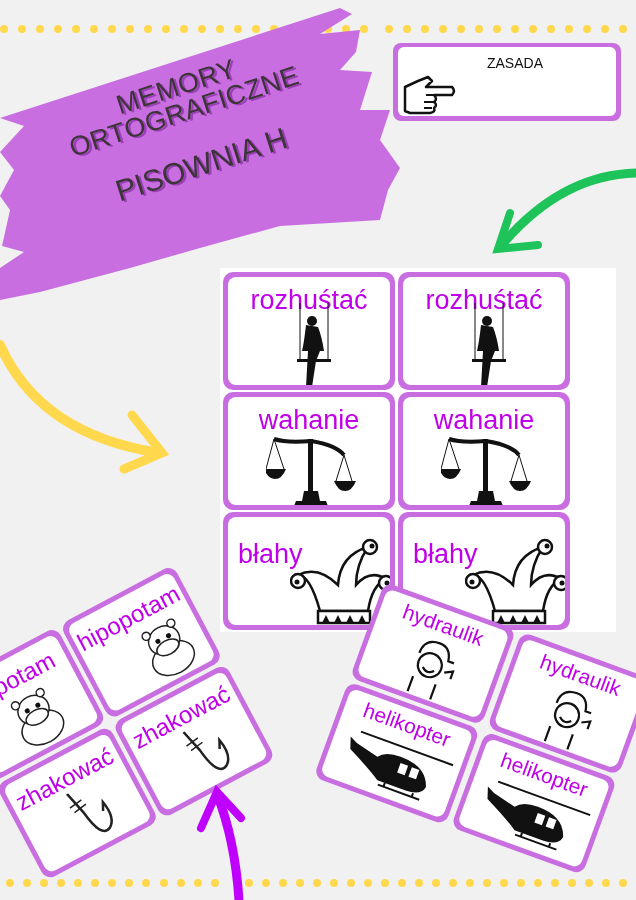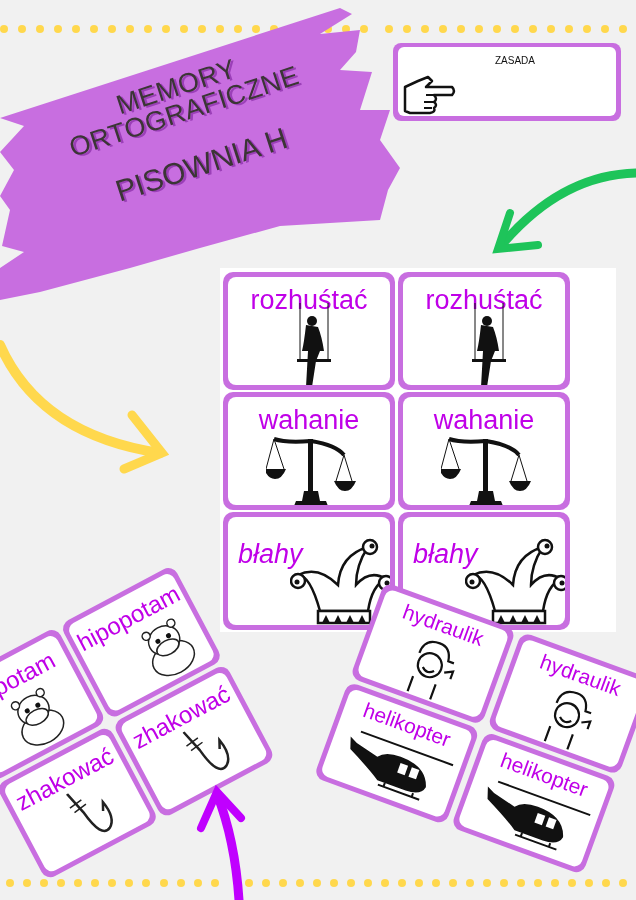--- a/index.html
+++ b/index.html
@@ -6,29 +6,29 @@
     body { width:636px; height:900px; position:relative; overflow:hidden; background:#f1f1f1; font-family:"Liberation Sans", sans-serif; }
     .dots { position:absolute; left:0; width:636px; height:10px; }
     .dots.top { top:24px; }
     .dots.bottom { top:878px; }
     .brush { position:absolute; left:-20px; top:0; width:420px; height:300px; }
     .title-wrap { position:absolute; left:40px; top:70px; width:320px; height:180px; transform:rotate(-18deg); transform-origin:center; text-align:center; color:#3b3535; text-shadow:2px 2px 0 #9b3fb8; }
     .title-line { font-size:27px; line-height:26px; letter-spacing:0.5px; }
     .title-sub { font-size:30px; margin-top:26px; }
     .rule-box { position:absolute; left:393px; top:43px; width:228px; height:78px; background:#c86ee0; border-radius:8px; }
     .rule-inner { position:absolute; left:5px; top:4px; right:5px; bottom:5px; background:#fff; border-radius:6px; }
-    .rule-title { position:absolute; left:0; right:0; top:8px; text-align:center; font-size:10px; color:#111; padding-left:16px; box-sizing:border-box; }
+    .rule-title { position:absolute; left:0; right:0; top:8px; text-align:center; font-size:14px; color:#111; padding-left:16px; box-sizing:border-box; }
     .rule-text { position:absolute; left:56px; right:8px; top:28px; text-align:center; font-size:11px; line-height:11px; color:#222; }
     .hand { position:absolute; left:4px; top:24px; width:54px; height:44px; }
     .arrow { position:absolute; }
     .grid { position:absolute; left:220px; top:268px; width:352px; height:364px; background:#fff;padding-left:44px; }
     .card { position:absolute; background:#c86ee0; border-radius:10px; box-sizing:border-box; }
     .card-inner { position:absolute; left:5px; top:5px; right:5px; bottom:5px; background:#fff; border-radius:8px; overflow:hidden; }
     .card-word { position:absolute; left:0; right:0; top:8px; text-align:center; color:#c000e8; font-size:27px; }
-    .card-word.left { text-align:left; left:10px; top:22px;font-style:italic; }
+    .card-word.left { text-align:left; left:10px; top:22px; }
     .card-img { position:absolute; }
     .rot { position:absolute; transform-origin:center; }
   </style>
 </head>
 <body>
 
 <svg class="dots top" viewBox="0 0 636 10">
   <g fill="#ffd84d">
     <circle cx="4" cy="5" r="4"></circle>
       <circle cx="22" cy="5" r="4"></circle>

